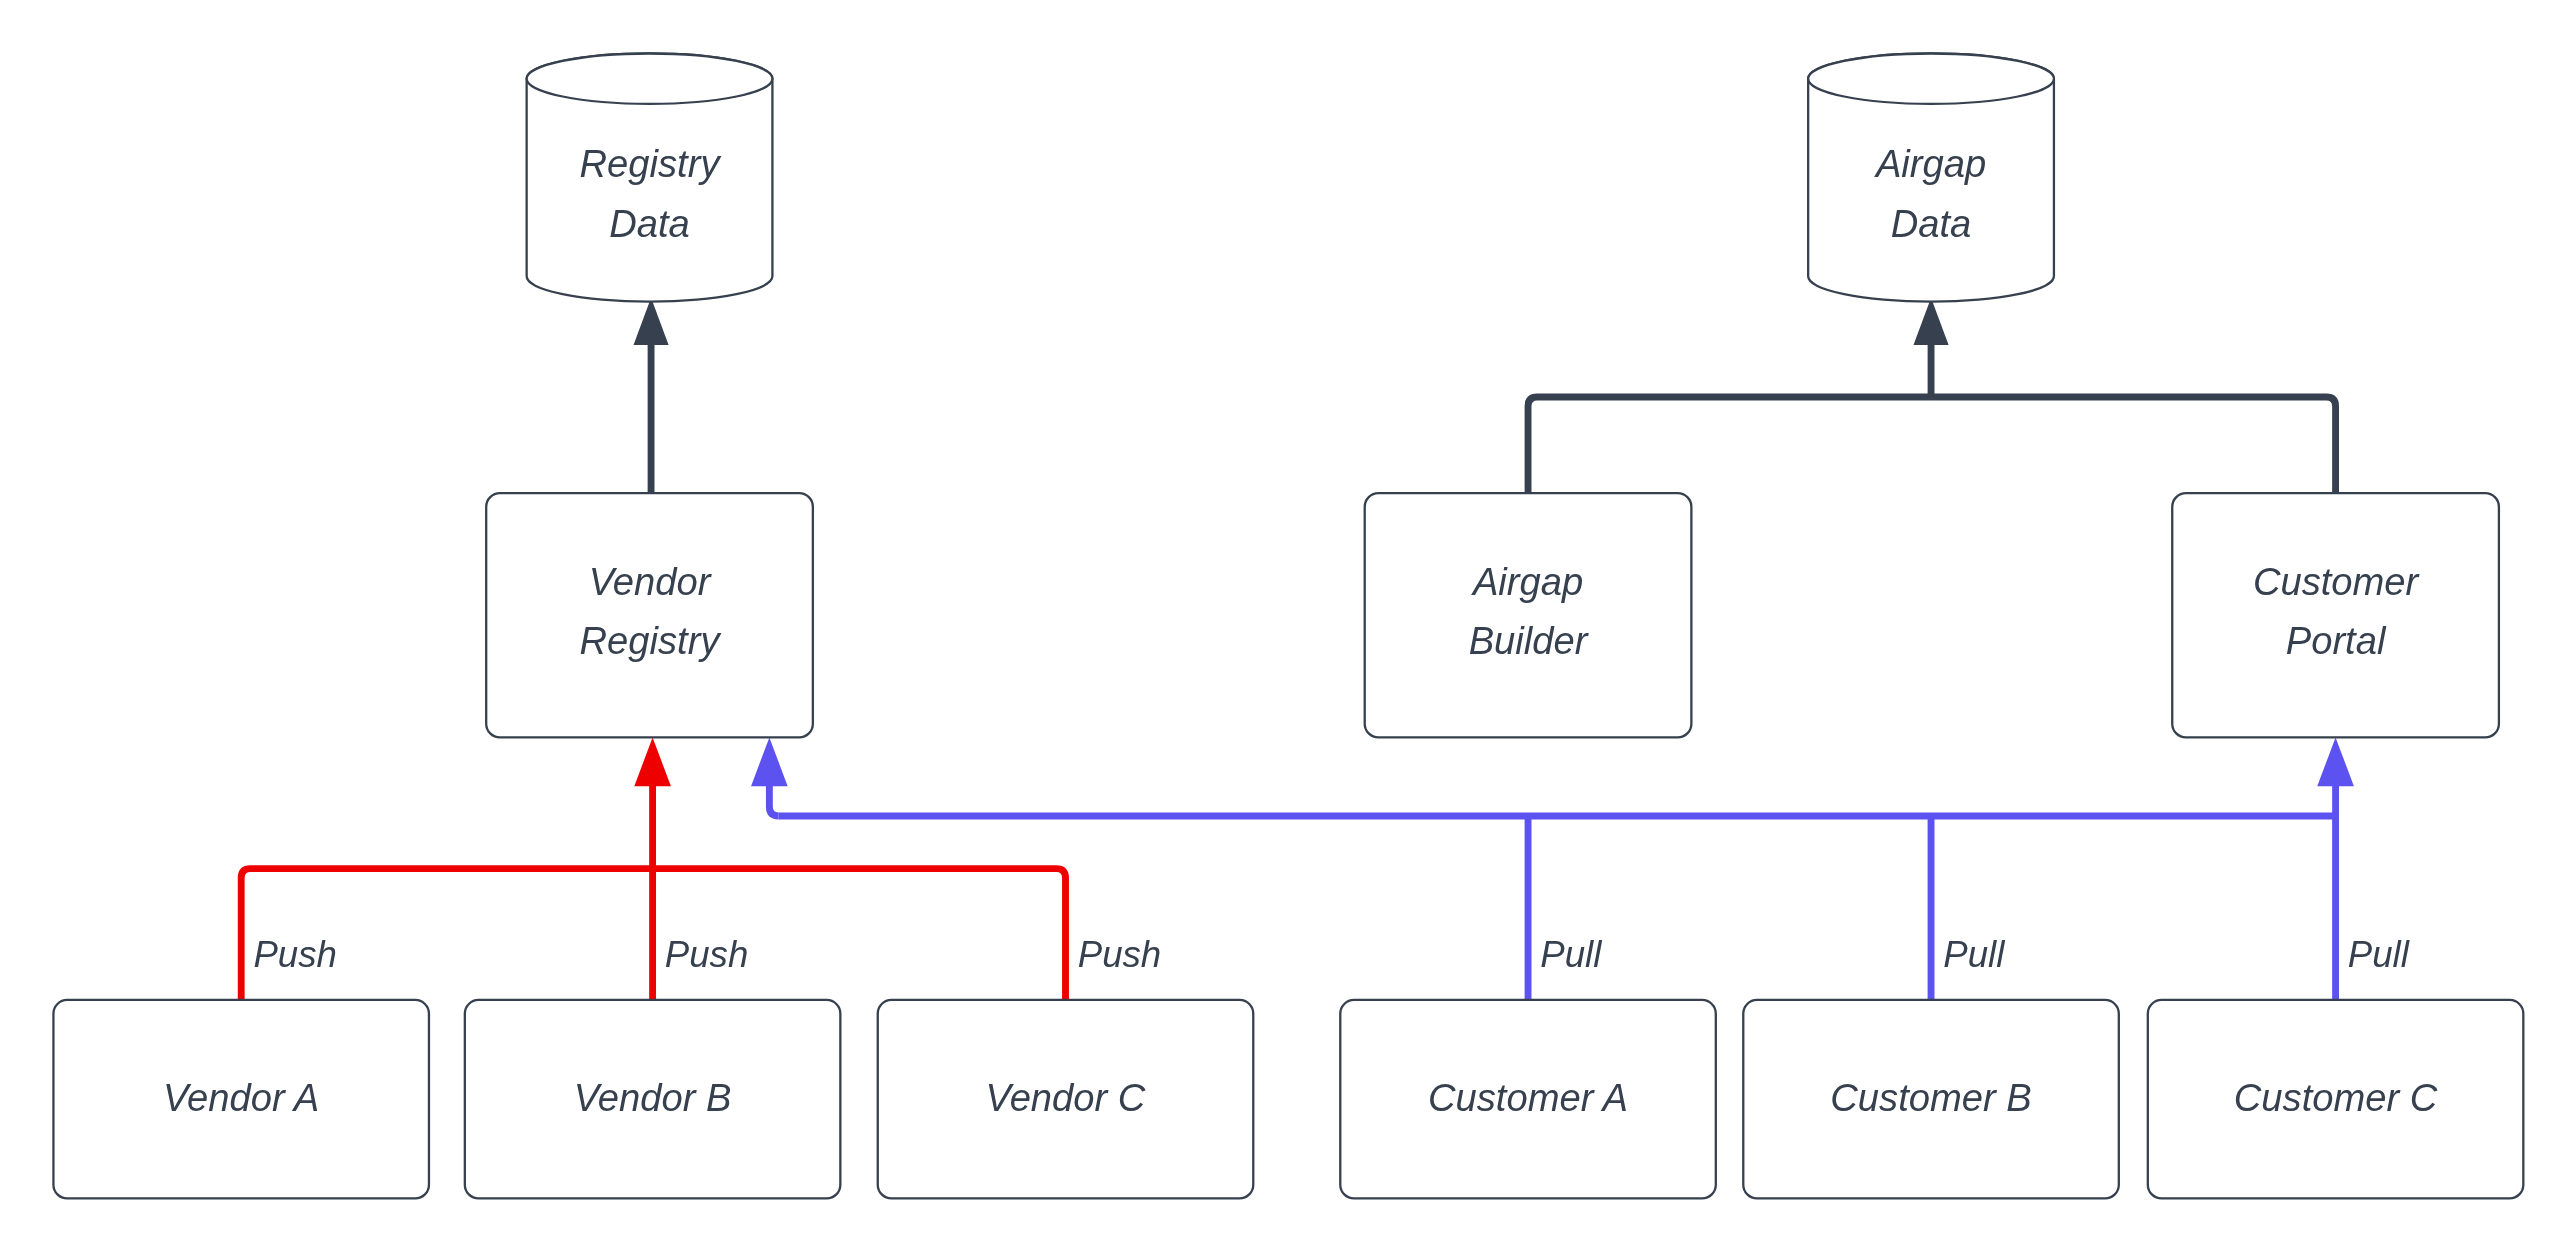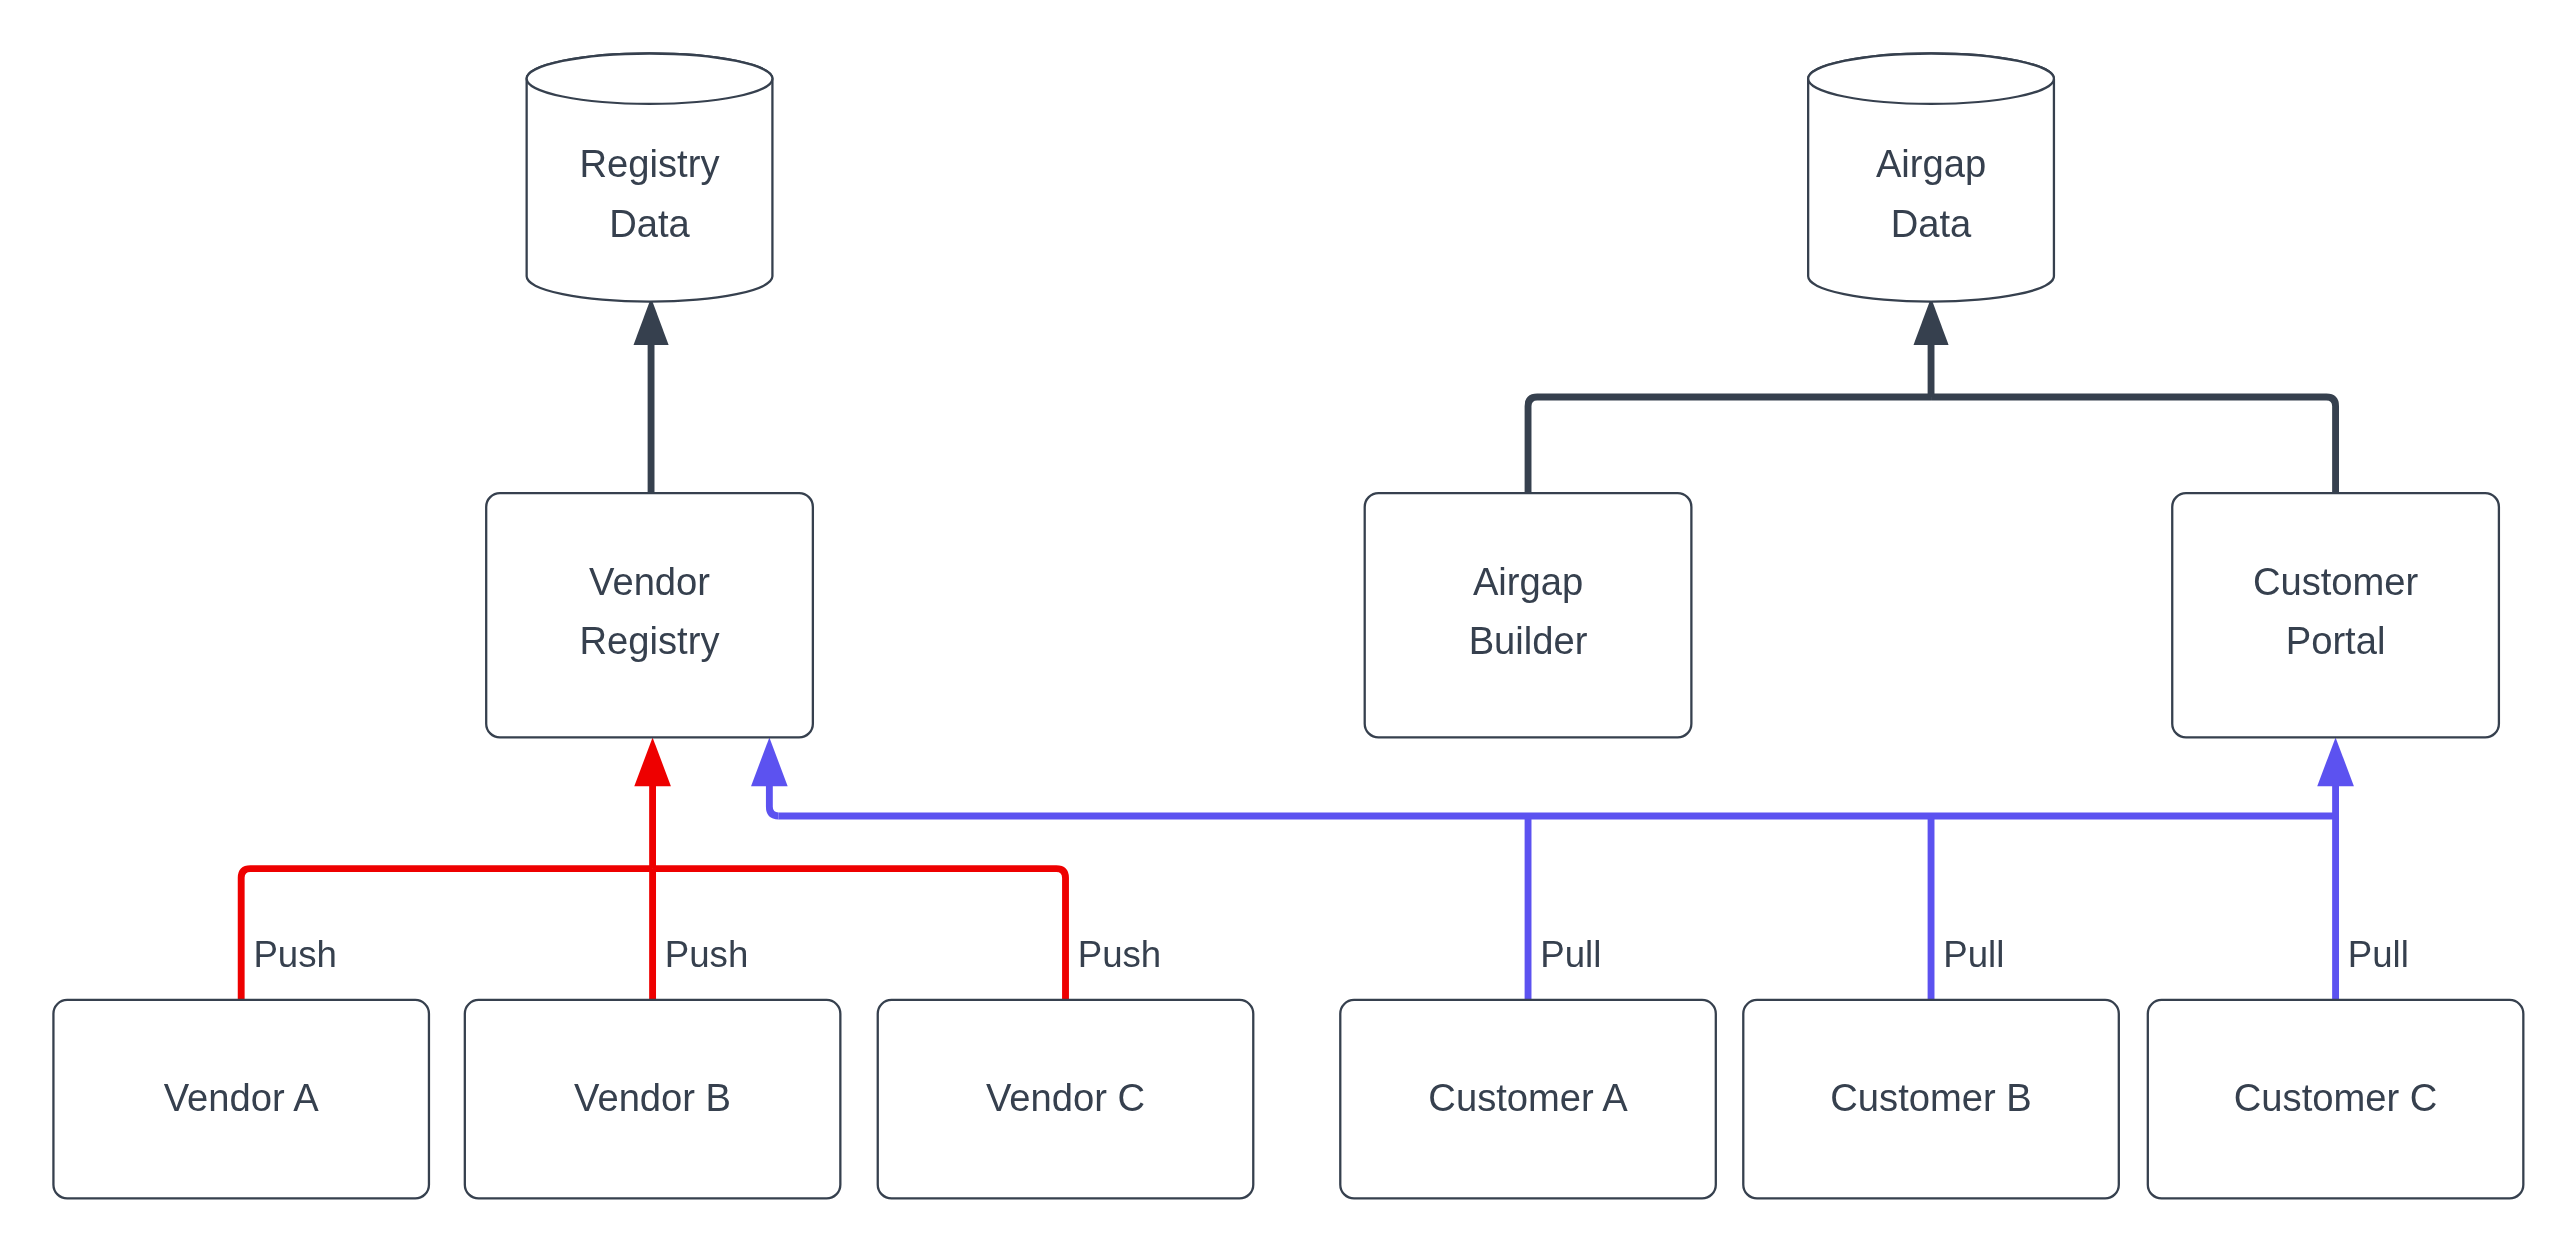--- a/index.html
+++ b/index.html
@@ -10,20 +10,21 @@
   body {
     width: 2576px;
     height: 1258px;
     font-family: "Liberation Sans", sans-serif;
     overflow: hidden;
   }
   #diagram-root {
     position: relative;
     width: 2576px;
     height: 931px;
+    font-style: italic;
   }
   svg#diagram-svg {
     display: block;
     width: 2576px;
     height: 1258px;
   }
   .node-shape {
     fill: #ffffff;
     stroke: #36404e;
     stroke-width: 3;

